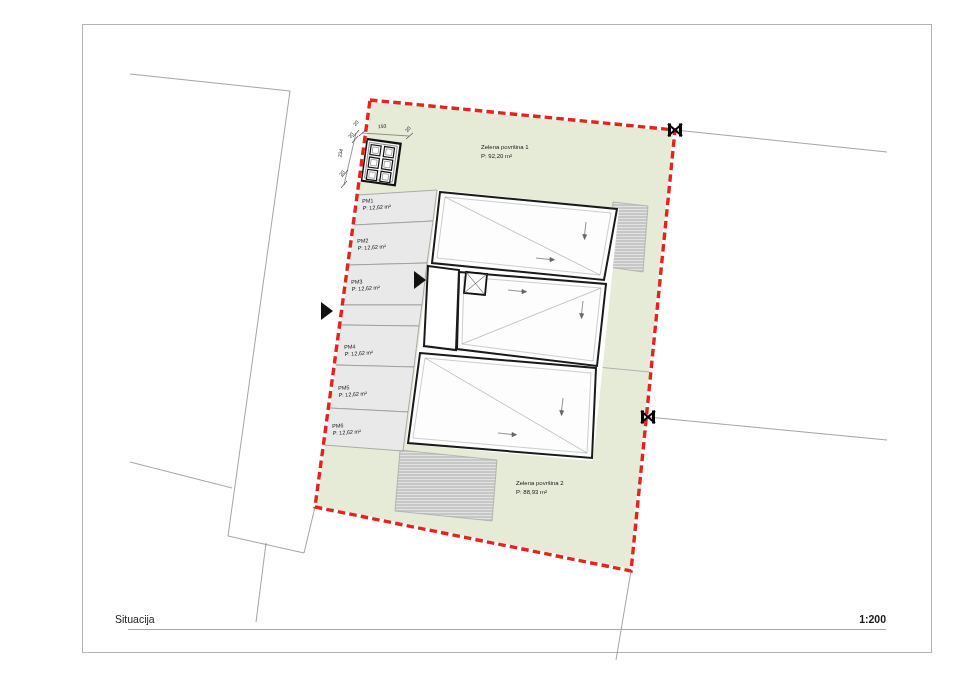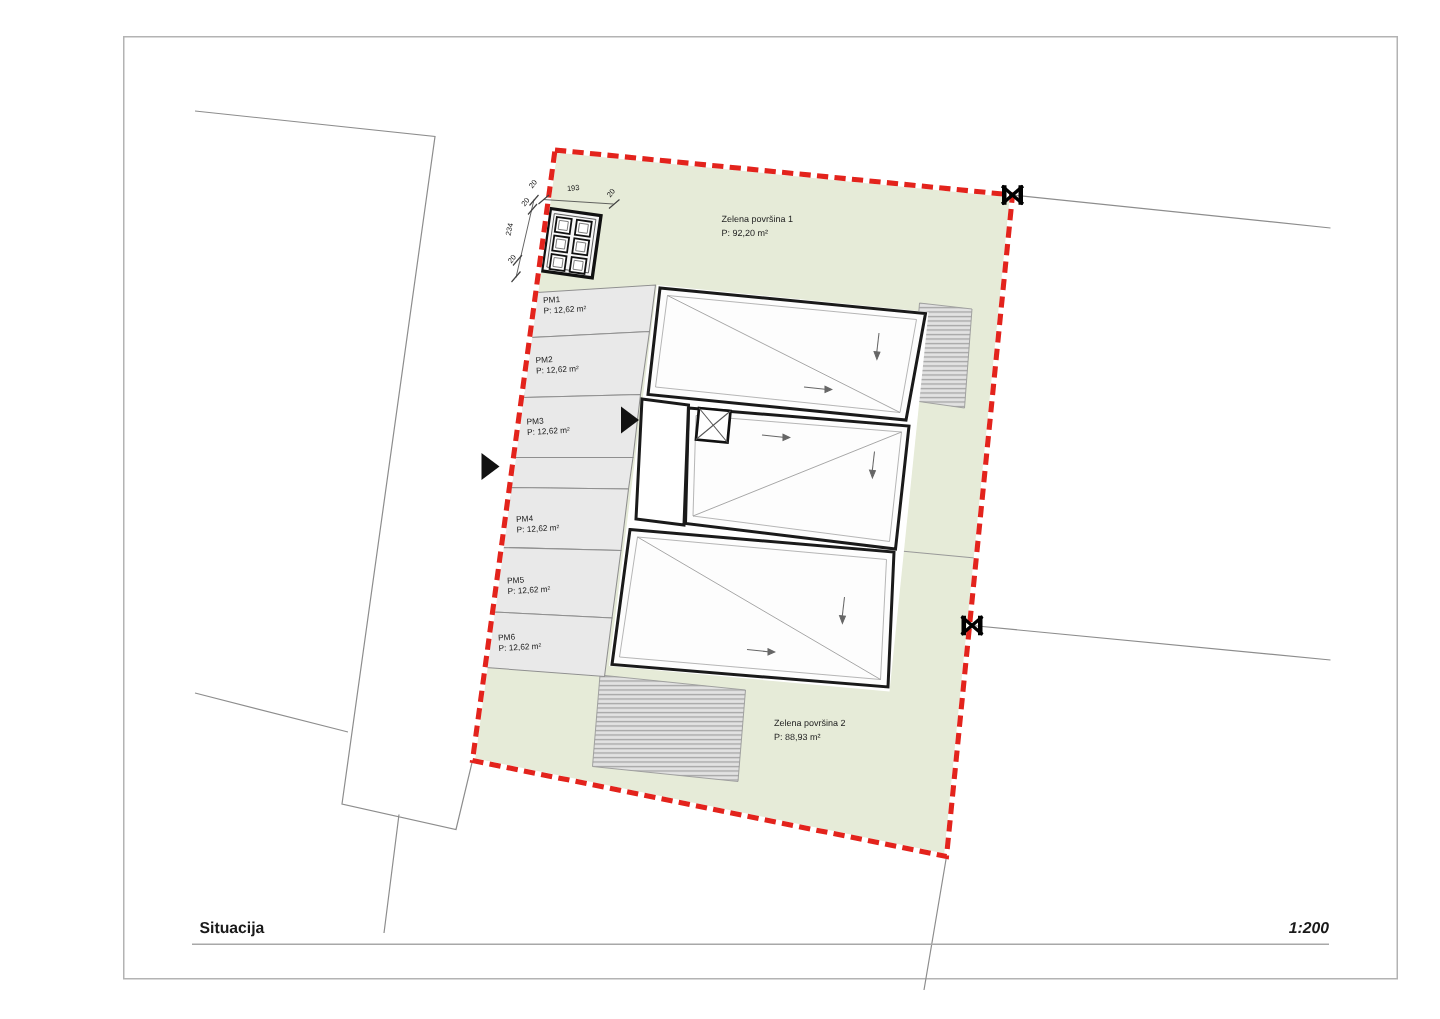--- a/index.html
+++ b/index.html
@@ -4,22 +4,22 @@
 <style>
   html,body{margin:0;padding:0;background:#fff;}
   .canvas{position:relative;width:960px;height:679px;background:#ffffff;overflow:hidden;
           font-family:"Liberation Sans",sans-serif;color:#1a1a1a;}
   .frame{position:absolute;left:82px;top:24px;width:848px;height:627px;border:1px solid #b3b3b3;}
   svg.plan{position:absolute;left:0;top:0;}
   .lbl{position:absolute;font-size:6px;line-height:8.5px;white-space:nowrap;color:#222;}
   .pm{position:absolute;font-size:5.5px;line-height:6.8px;white-space:nowrap;color:#222;
       transform:rotate(-3deg);transform-origin:left top;}
   .dim{position:absolute;font-size:5px;color:#222;white-space:nowrap;transform-origin:center;}
-  .title-text{position:absolute;left:133px;top:613px;font-size:10.5px;font-weight:bold;}
-  .scale-text{position:absolute;left:820px;top:613px;width:66px;text-align:right;font-size:10.5px;font-weight:bold;font-style:italic;}
+  .title-text{position:absolute;left:115px;top:613px;font-size:10.5px;font-weight:normal;}
+  .scale-text{position:absolute;left:820px;top:613px;width:66px;text-align:right;font-size:10.5px;font-weight:bold;}
   .title-rule{position:absolute;left:128px;top:629px;width:758px;height:1px;background:#a8a8a8;}
 </style>
 </head>
 <body>
 
 <div class="canvas">
 
   <div class="frame"></div>
 
   <svg class="plan" width="960" height="679" viewBox="0 0 960 679">

